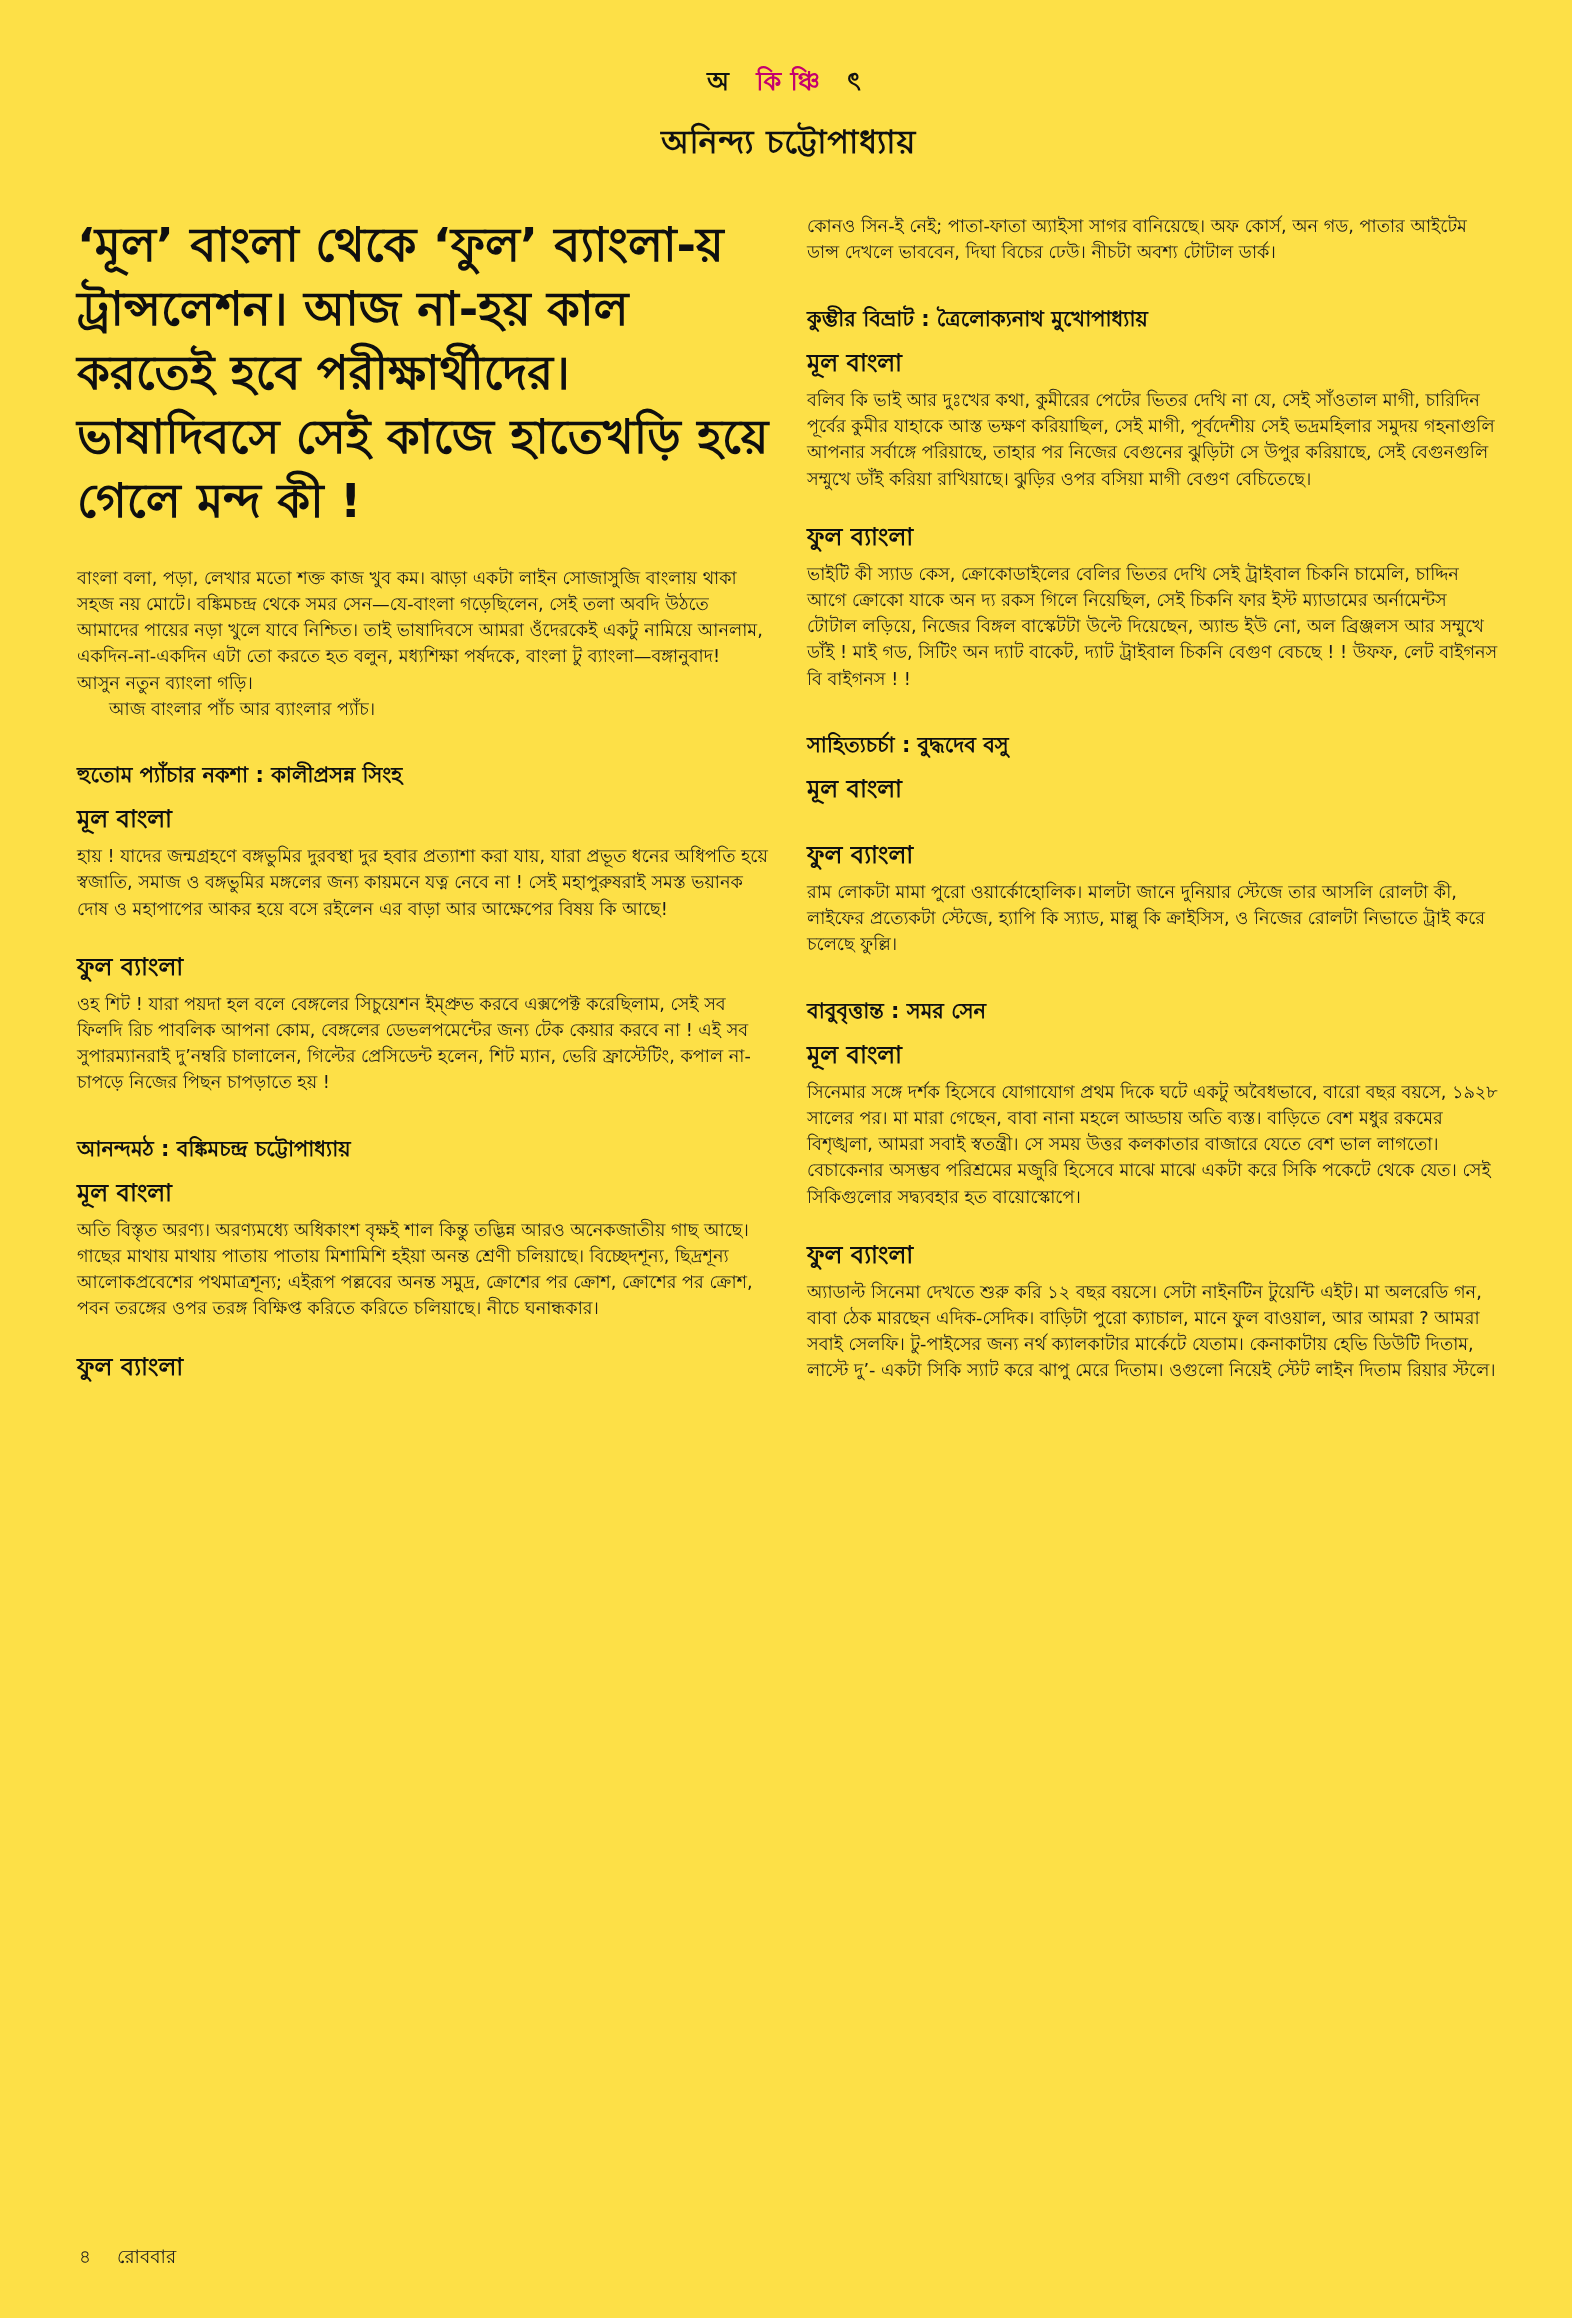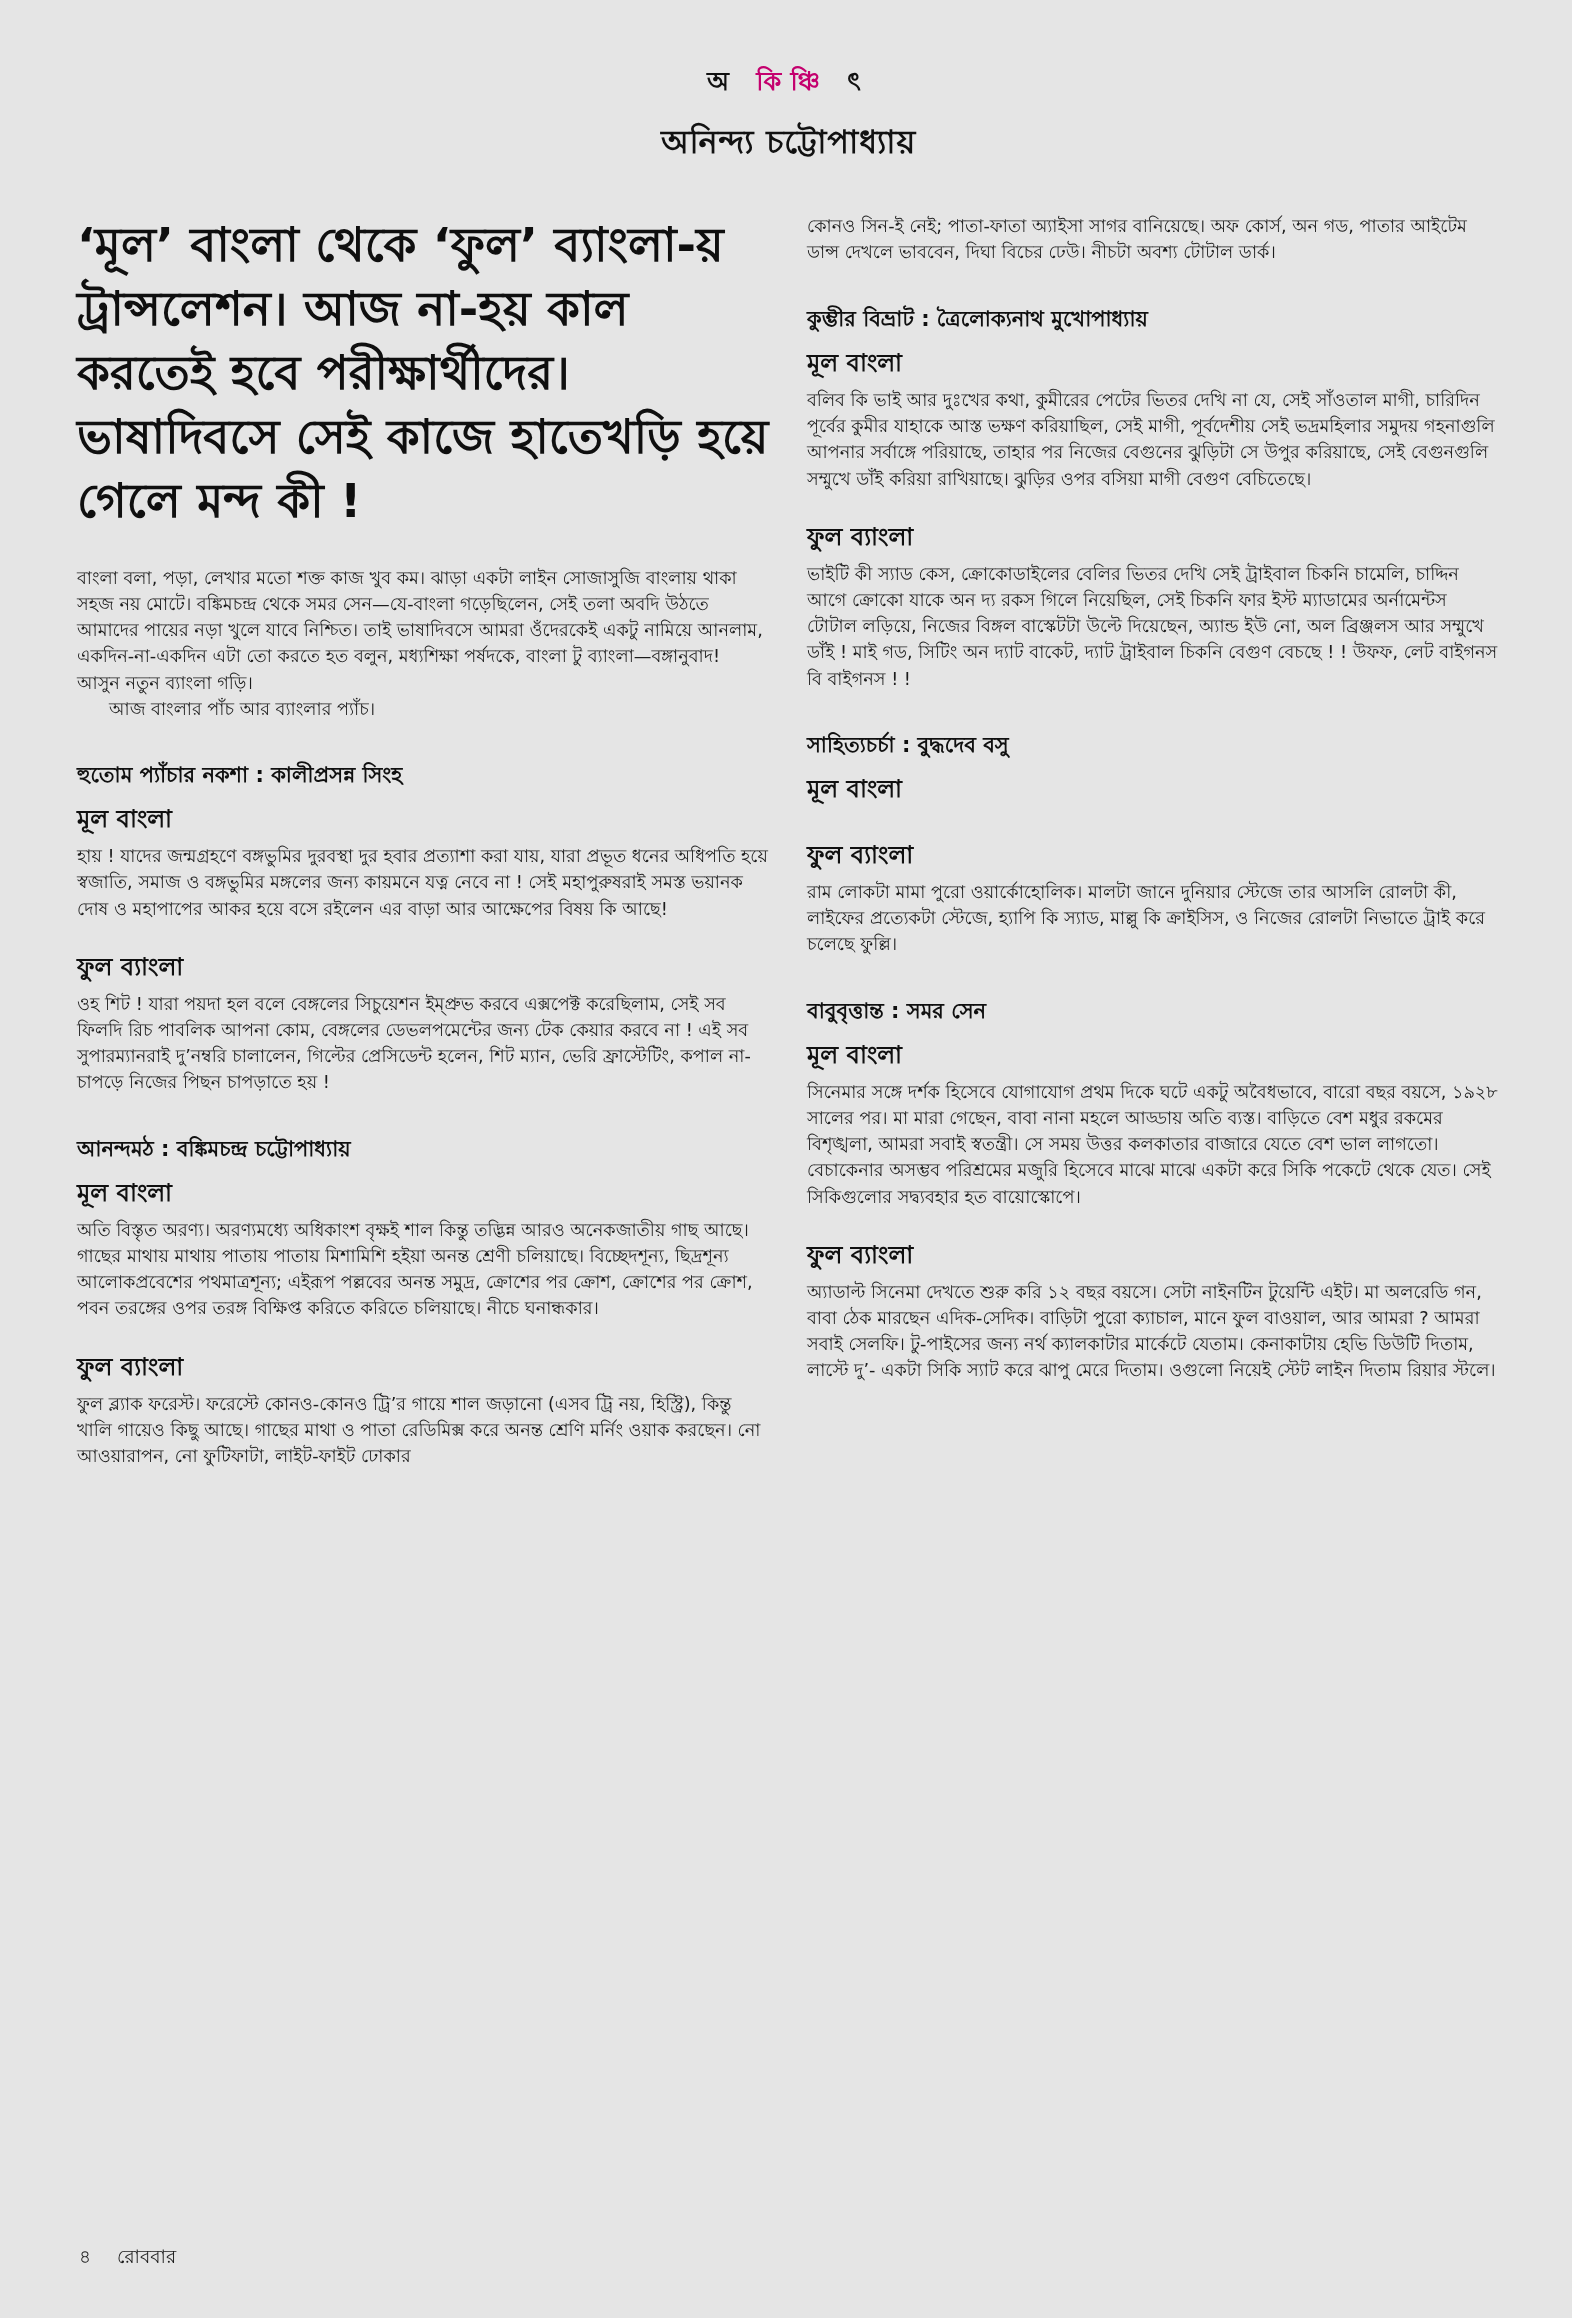--- a/index.html
+++ b/index.html
@@ -8,21 +8,21 @@
     width: 1573px;
     height: 2319px;
     font-family: "DejaVu Sans", sans-serif;
     color: #1c1c1c;
     position: relative;
     overflow: hidden;
   }
   .page {
     width: 1573px;
     height: 2319px;
-    background: #e5e5e5;
+    background: #fde047;
     padding: 62px 73px 0 77px;
     position: relative;
   }
   .page-header { text-align: center; margin-bottom: 42px; }
   .kicker {
     font-size: 25.4px;
     font-weight: 700;
     letter-spacing: 9.2px;
     color: #111111;
   }
@@ -110,21 +110,20 @@
       </div>
 
       <div class="section">
         <h3 class="section-title">আনন্দমঠ : বঙ্কিমচন্দ্র চট্টোপাধ্যায়</h3>
         <div class="block">
           <h4 class="sub-label">মূল বাংলা</h4>
           <p class="body">অতি বিস্তৃত অরণ্য। অরণ্যমধ্যে অধিকাংশ বৃক্ষই শাল কিন্তু তদ্ভিন্ন আরও অনেকজাতীয় গাছ আছে। গাছের মাথায় মাথায় পাতায় পাতায় মিশামিশি হইয়া অনন্ত শ্রেণী চলিয়াছে। বিচ্ছেদশূন্য, ছিদ্রশূন্য আলোকপ্রবেশের পথমাত্রশূন্য; এইরূপ পল্লবের অনন্ত সমুদ্র, ক্রোশের পর ক্রোশ, ক্রোশের পর ক্রোশ, পবন তরঙ্গের ওপর তরঙ্গ বিক্ষিপ্ত করিতে করিতে চলিয়াছে। নীচে ঘনান্ধকার।</p>
         </div>
         <div class="block">
           <h4 class="sub-label">ফুল ব্যাংলা</h4>
-          <p class="body">ফুল ব্ল্যাক ফরেস্ট। ফরেস্টে কোনও-কোনও ট্রি’র গায়ে শাল জড়ানো (এসব ট্রি নয়, হিস্ট্রি), কিন্তু খালি গায়েও কিছু আছে। গাছের মাথা ও পাতা রেডিমিক্স করে অনন্ত শ্রেণি মর্নিং ওয়াক করছেন। নো আওয়ারাপন, নো ফুটিফাটা, লাইট-ফাইট ঢোকার</p>
         </div>
       </div>
     </section>
 
     <section class="col col-right">
       <p class="body">কোনও সিন-ই নেই; পাতা-ফাতা অ্যাইসা সাগর বানিয়েছে। অফ কোর্স, অন গড, পাতার আইটেম ডান্স দেখলে ভাববেন, দিঘা বিচের ঢেউ। নীচটা অবশ্য টোটাল ডার্ক।</p>
 
       <div class="section">
         <h3 class="section-title">কুম্ভীর বিভ্রাট : ত্রৈলোক্যনাথ মুখোপাধ্যায়</h3>
         <div class="block">

